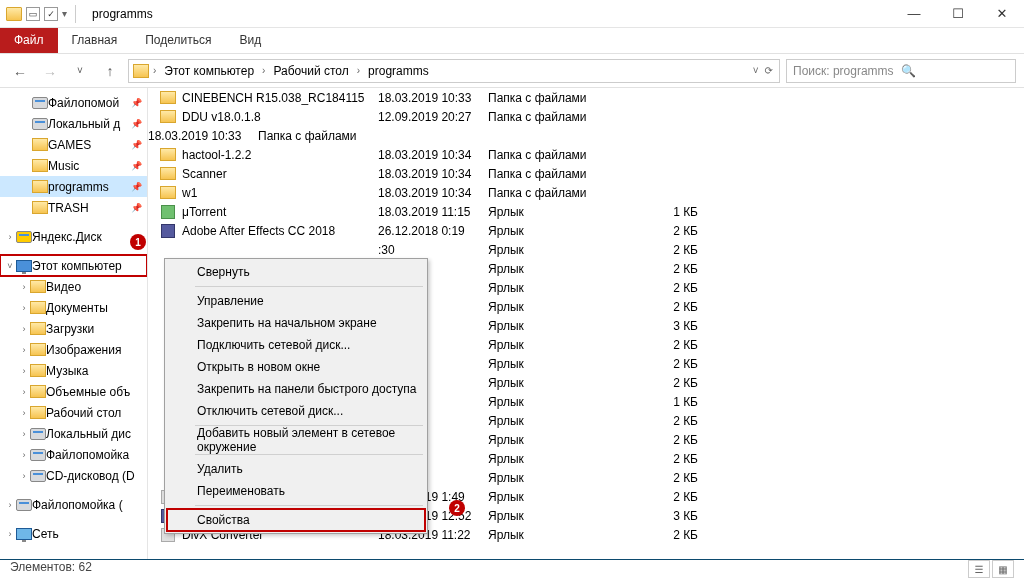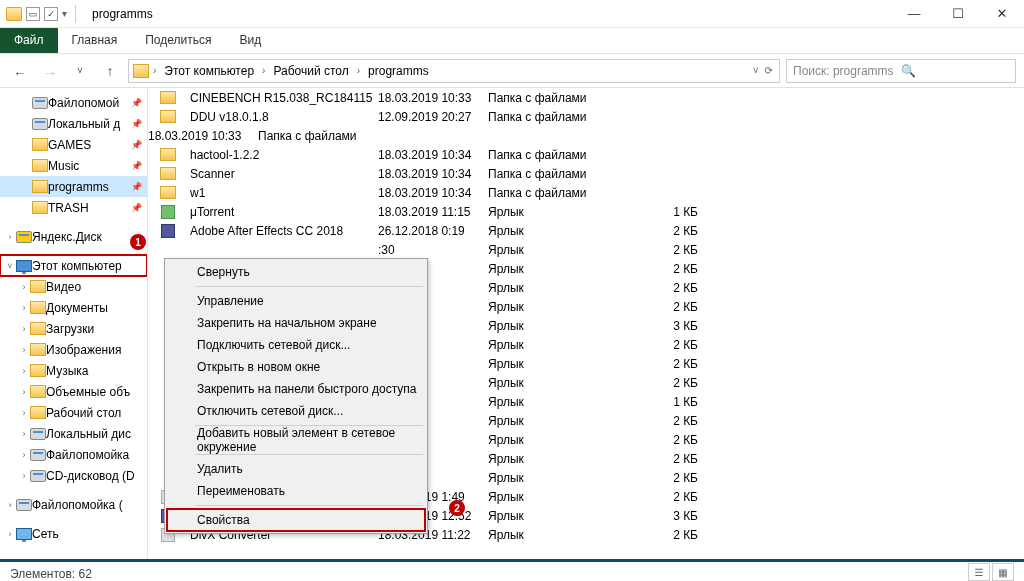--- a/index.html
+++ b/index.html
@@ -7,21 +7,21 @@
 .titlebar { height: 28px; display: flex; align-items: center; background: #fff; border-bottom: 1px solid #e5e5e5; }
 .titlebar .ql { display: flex; gap: 4px; padding: 0 6px; align-items: center; }
 .titlebar .folder-icon { width: 16px; height: 14px; background: linear-gradient(#ffe9a6,#f6c451); border: 1px solid #d9a62e; border-radius: 1px; }
 .titlebar .box-icon { width:14px; height:14px; border:1px solid #999; display:flex; align-items:center; justify-content:center; font-size:9px; color:#333; }
 .titlebar .sep { width:1px; height:18px; background:#ccc; margin:0 4px; }
 .titlebar .title { padding-left: 6px; color:#000; }
 .titlebar .spacer { flex: 1; }
 .titlebar .winbtn { width: 44px; height: 28px; display:flex; align-items:center; justify-content:center; font-size:13px; color:#333; }
 .ribbon { height: 26px; display: flex; align-items: stretch; background:#fff; border-bottom: 1px solid #e1e1e1; }
 .ribbon .tab { padding: 5px 14px; color:#333; }
-.ribbon .tab.file { background:#14532d; color:#fff; }
+.ribbon .tab.file { background:#b91c1c; color:#fff; }
 .navbar { height: 34px; display: flex; align-items:center; gap:6px; padding: 3px 8px; border-bottom: 1px solid #e1e1e1; }
 .navbar .navbtn { width:24px; height:24px; display:flex; align-items:center; justify-content:center; color:#555; font-size:14px; }
 .navbar .addrbox { flex:1; height:24px; border:1px solid #ccc; display:flex; align-items:center; padding:0 4px; gap:2px; }
 .navbar .addrbox .folder-icon { width:16px; height:14px; background: linear-gradient(#ffe9a6,#f6c451); border:1px solid #d9a62e; }
 .navbar .addrbox .crumb { padding: 0 4px; color:#000; }
 .navbar .addrbox .chev { color:#666; font-size:10px; padding:0 2px; }
 .navbar .addrbox .sp { flex:1; }
 .navbar .searchbox { width:230px; height:24px; border:1px solid #ccc; display:flex; align-items:center; padding:0 6px; color:#888;}
 .navbar .searchbox span { flex:1; }
 .main { display:flex; height: calc(581px - 28px - 26px - 34px - 22px); }
@@ -40,35 +40,35 @@
 .monitor-icon { width:16px; height:12px; background:#4a90d9; border:1px solid #1e5a96; position:relative;}
 .monitor-icon::after{content:"";position:absolute;left:5px;right:5px;bottom:-3px;height:2px;background:#888;}
 .content { flex:1; overflow:hidden; position:relative; }
 .cols { display:flex; height:22px; border-bottom: 1px solid #e5e5e5; align-items:center; color:#444; }
 .cols > div { padding:0 6px; border-right: 1px solid transparent; }
 .c-name { width:230px; padding-left:12px !important; }
 .c-date { width:110px; }
 .c-type { width:130px; }
 .c-size { width:80px; text-align:right;}
 .row { display:flex; height:19px; align-items:center; }
-.row .c-name { display:flex; align-items:center; gap:14px; padding-left:12px;}
+.row .c-name { display:flex; align-items:center; gap:6px; padding-left:12px;}
 .row .icon { width:16px; height:16px; display:flex; align-items:center; justify-content:center;}
 .app-icon { width:14px; height:14px; background:#6aa2d8; border:1px solid #3a6da0;}
 .app-icon.g { background:#70c070; border-color:#4a904a;}
 .app-icon.d { background:#555a9e; border-color:#33366a;}
 .app-icon.w { background:#e0e0e0; border-color:#aaa;}
 .context-menu { position:absolute; left:164px; top:258px; width:264px; background:#f0f0f0; border:1px solid #a0a0a0; box-shadow:2px 2px 4px rgba(0,0,0,0.2); padding:2px; z-index:10;}
 .cm-item { height:22px; display:flex; align-items:center; padding-left:30px; color:#000; position:relative;}
 .cm-item .icon { position:absolute; left:6px; width:16px; height:16px;}
 .cm-sep { height:1px; background:#d0d0d0; margin:3px 2px 3px 28px;}
 .cm-item.hl { outline:2px solid #c00000; outline-offset:-1px;}
 .badge { position:absolute; width:16px; height:16px; background:#c00000; color:#fff; border-radius:50%; display:flex; align-items:center; justify-content:center; font-size:10px; font-weight:bold; z-index:20;}
 .badge.b1 { left:130px; top:234px; }
 .badge.b2 { left:449px; top:500px; }
-.statusbar { height:22px; border-top:3px solid #0c4a6e; display:flex; align-items:flex-end; padding:0 10px; color:#444;}
+.statusbar { height:22px; border-top:1px solid #0c4a6e; display:flex; align-items:flex-start; padding:0 10px; color:#444;}
 .statusbar .sp{flex:1;}
 .statusbar .vbtn{width:22px;height:18px;border:1px solid #ccc;margin-left:2px;display:flex;align-items:center;justify-content:center;font-size:10px;color:#666;}
 .shield{width:14px;height:16px;background:radial-gradient(circle at 50% 40%, #f5c542 40%, #d84b4b 40%);border-radius:2px 2px 50% 50%;}
 </style>
 </head>
 <body>
 
 <div class="titlebar">
   <div class="ql">
     <span class="folder-icon"></span>

